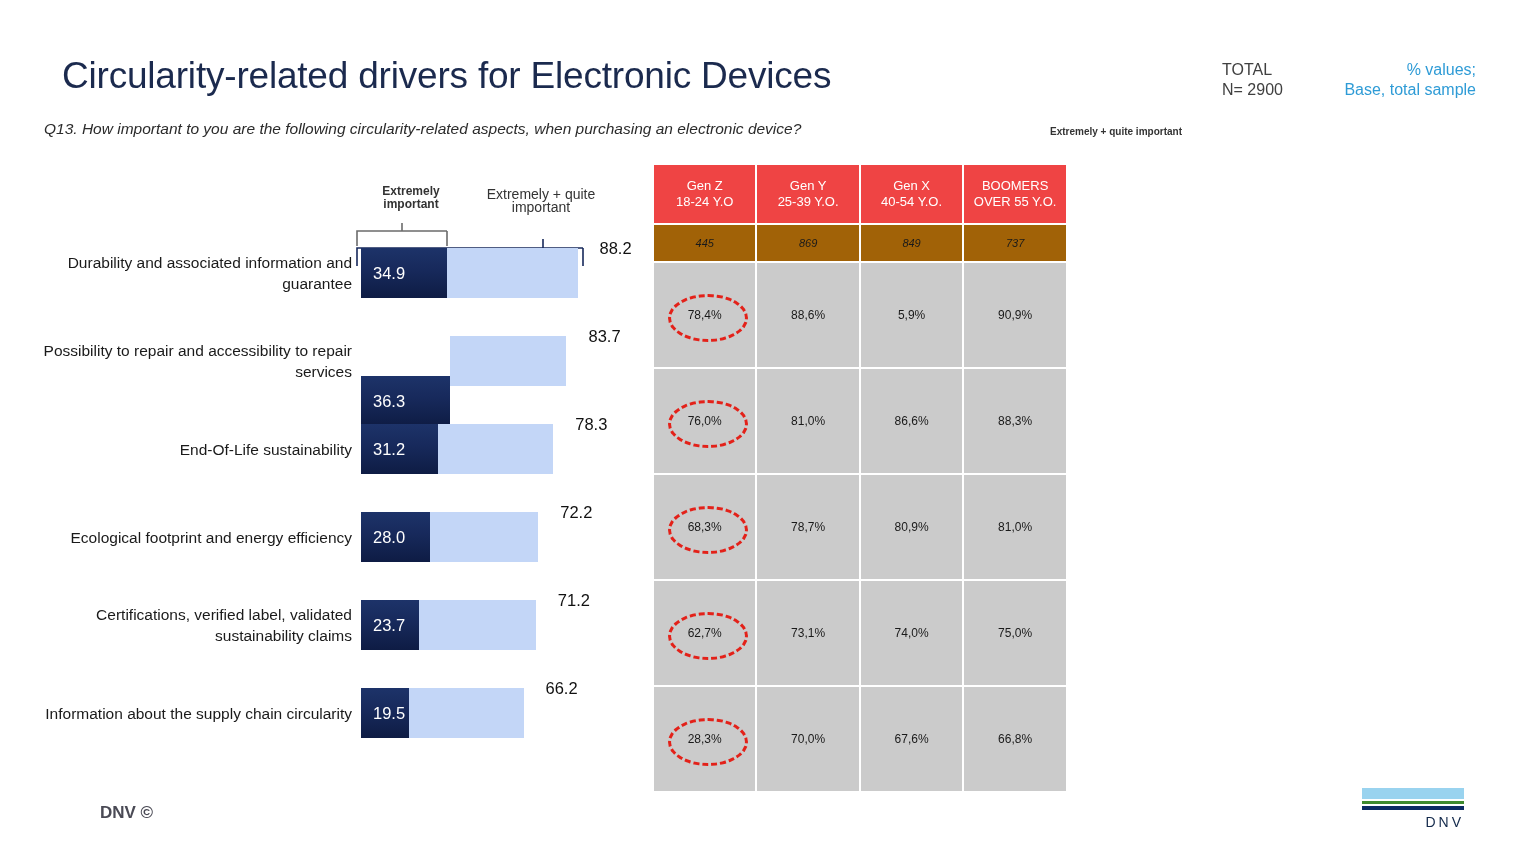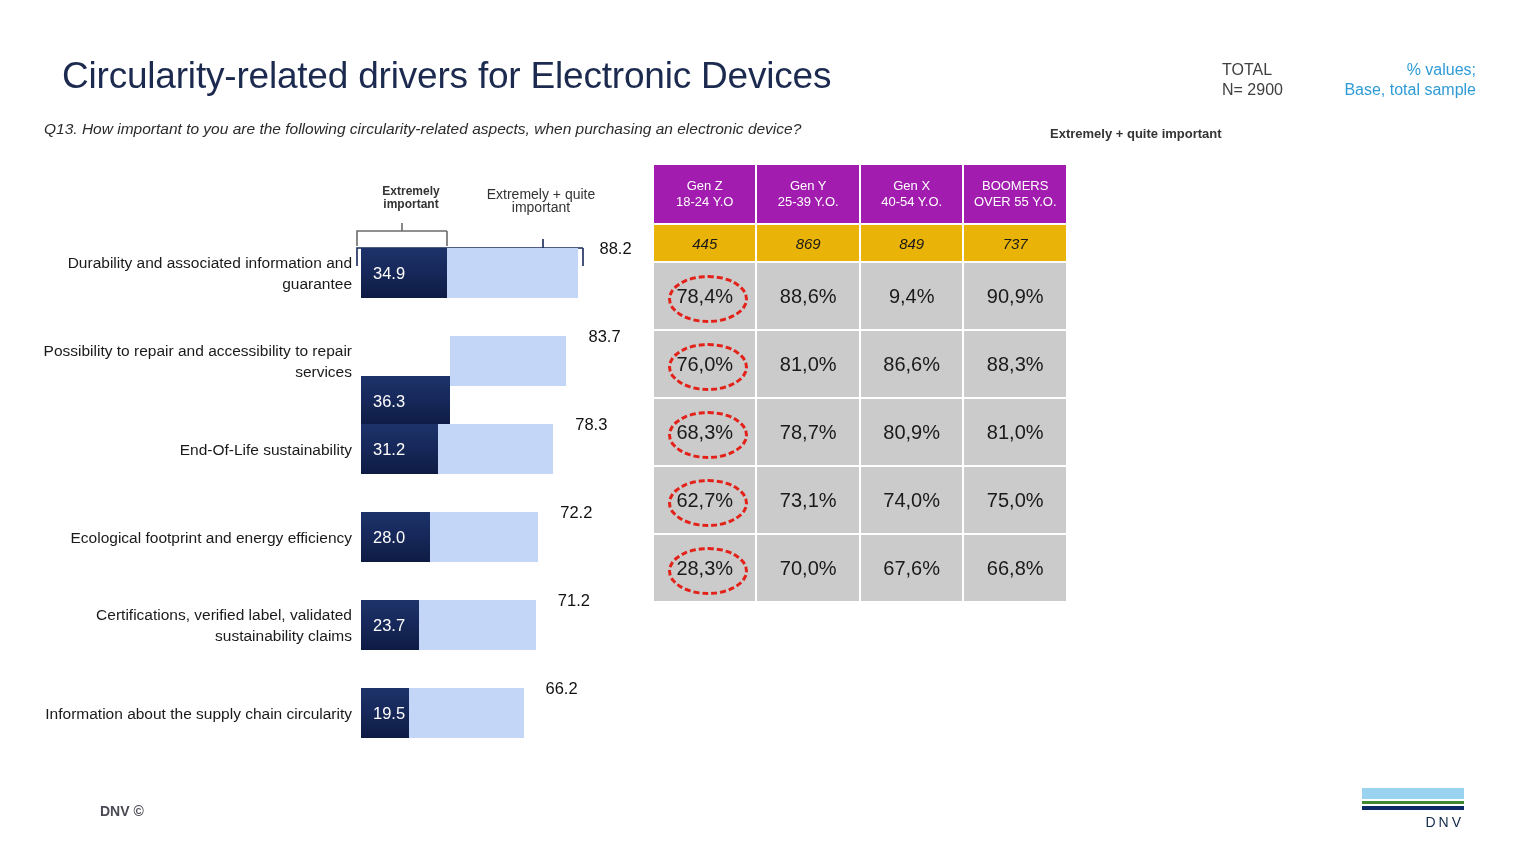--- a/index.html
+++ b/index.html
@@ -26,21 +26,21 @@
     position: absolute; left: 1222px; top: 60px;
     font-size: 16px; color: #404040; line-height: 20px;
   }
   #sample-block {
     position: absolute; left: 1322px; top: 60px;
     width: 154px; text-align: right;
     font-size: 16px; color: #2E9BD6; line-height: 20px;
   }
   #table-legend-note {
     position: absolute; left: 1050px; top: 126px;
-    font-size: 13px; color: #333; font-weight: 600;
+    font-size: 10px; color: #333; font-weight: 600;
     white-space: nowrap;
     text-align: center;
   }
 
   
   #bracket-area { position: absolute; left: 0; top: 0; }
   .bracket-label {
     position: absolute; text-align: center; color: #333;
     line-height: 13px;
   }
@@ -81,50 +81,50 @@
     font-size: 16.5px; color: #111;
   }
 
   
   #gen-table {
     position: absolute; left: 652px; top: 163px;
     width: 416px;
     border-collapse: separate; border-spacing: 2px;
   }
   #gen-table th.gen-head {
-    background: #a21caf; color: #ffffff;
+    background: #ef4444; color: #ffffff;
     font-size: 13px; font-weight: 400; line-height: 16px;
     height: 58px; width: 102px; text-align: center;
     vertical-align: middle; padding: 0;
   }
   #gen-table td.base-cell {
-    background: #eab308; color: #1a1a1a;
-    font-size: 15px; font-style: italic; text-align: center;
+    background: #a16207; color: #1a1a1a;
+    font-size: 11px; font-style: italic; text-align: center;
     height: 36px; padding: 0;
   }
   #gen-table td.data-cell {
     background: #CBCBCB; color: #1a1a1a;
-    font-size: 20px; text-align: center;
-    height: 66px; padding: 0; vertical-align: middle;
+    font-size: 12px; text-align: center;
+    height: 104px; padding: 0; vertical-align: middle;
     position: relative;
   }
   .cell-inner { position: relative; display: inline-block; }
   .cell-inner.ellipse::before {
     content: ""; position: absolute;
     left: 50%; top: 50%;
     width: 74px; height: 42px;
     margin-left: -37px; margin-top: -21px;
     border: 3px dashed #E32119;
     border-radius: 50%;
   }
 
   
   #footer-copy {
     position: absolute; left: 100px; top: 803px;
-    font-size: 14px; color: #4a4a55; font-weight: 600;
+    font-size: 17px; color: #4a4a55; font-weight: 600;
   }
   #dnv-logo { position: absolute; left: 1362px; top: 788px; width: 102px; }
   #logo-band { width: 102px; height: 11px; background: #99D3EF; }
   #logo-green { width: 102px; height: 3px; background: #3F8A2E; margin-top: 2px; }
   #logo-navy { width: 102px; height: 4px; background: #0C2A63; margin-top: 2px; }
   #logo-text {
     margin-top: 4px; text-align: right;
     font-size: 14px; color: #13294B; letter-spacing: 3px;
   }
 </style>
@@ -252,21 +252,21 @@
   <tbody id="tbody-main">
       <tr>
         <td class="base-cell">445</td>
         <td class="base-cell">869</td>
         <td class="base-cell">849</td>
         <td class="base-cell">737</td>
       </tr>
       <tr>
         <td class="data-cell"><span class="cell-inner ellipse">78,4%</span></td>
         <td class="data-cell"><span class="cell-inner">88,6%</span></td>
-        <td class="data-cell"><span class="cell-inner">9,4%</span></td>
+        <td class="data-cell"><span class="cell-inner">5,9%</span></td>
         <td class="data-cell"><span class="cell-inner">90,9%</span></td>
       </tr>
       <tr>
         <td class="data-cell"><span class="cell-inner ellipse">76,0%</span></td>
         <td class="data-cell"><span class="cell-inner">81,0%</span></td>
         <td class="data-cell"><span class="cell-inner">86,6%</span></td>
         <td class="data-cell"><span class="cell-inner">88,3%</span></td>
       </tr>
       <tr>
         <td class="data-cell"><span class="cell-inner ellipse">68,3%</span></td>

